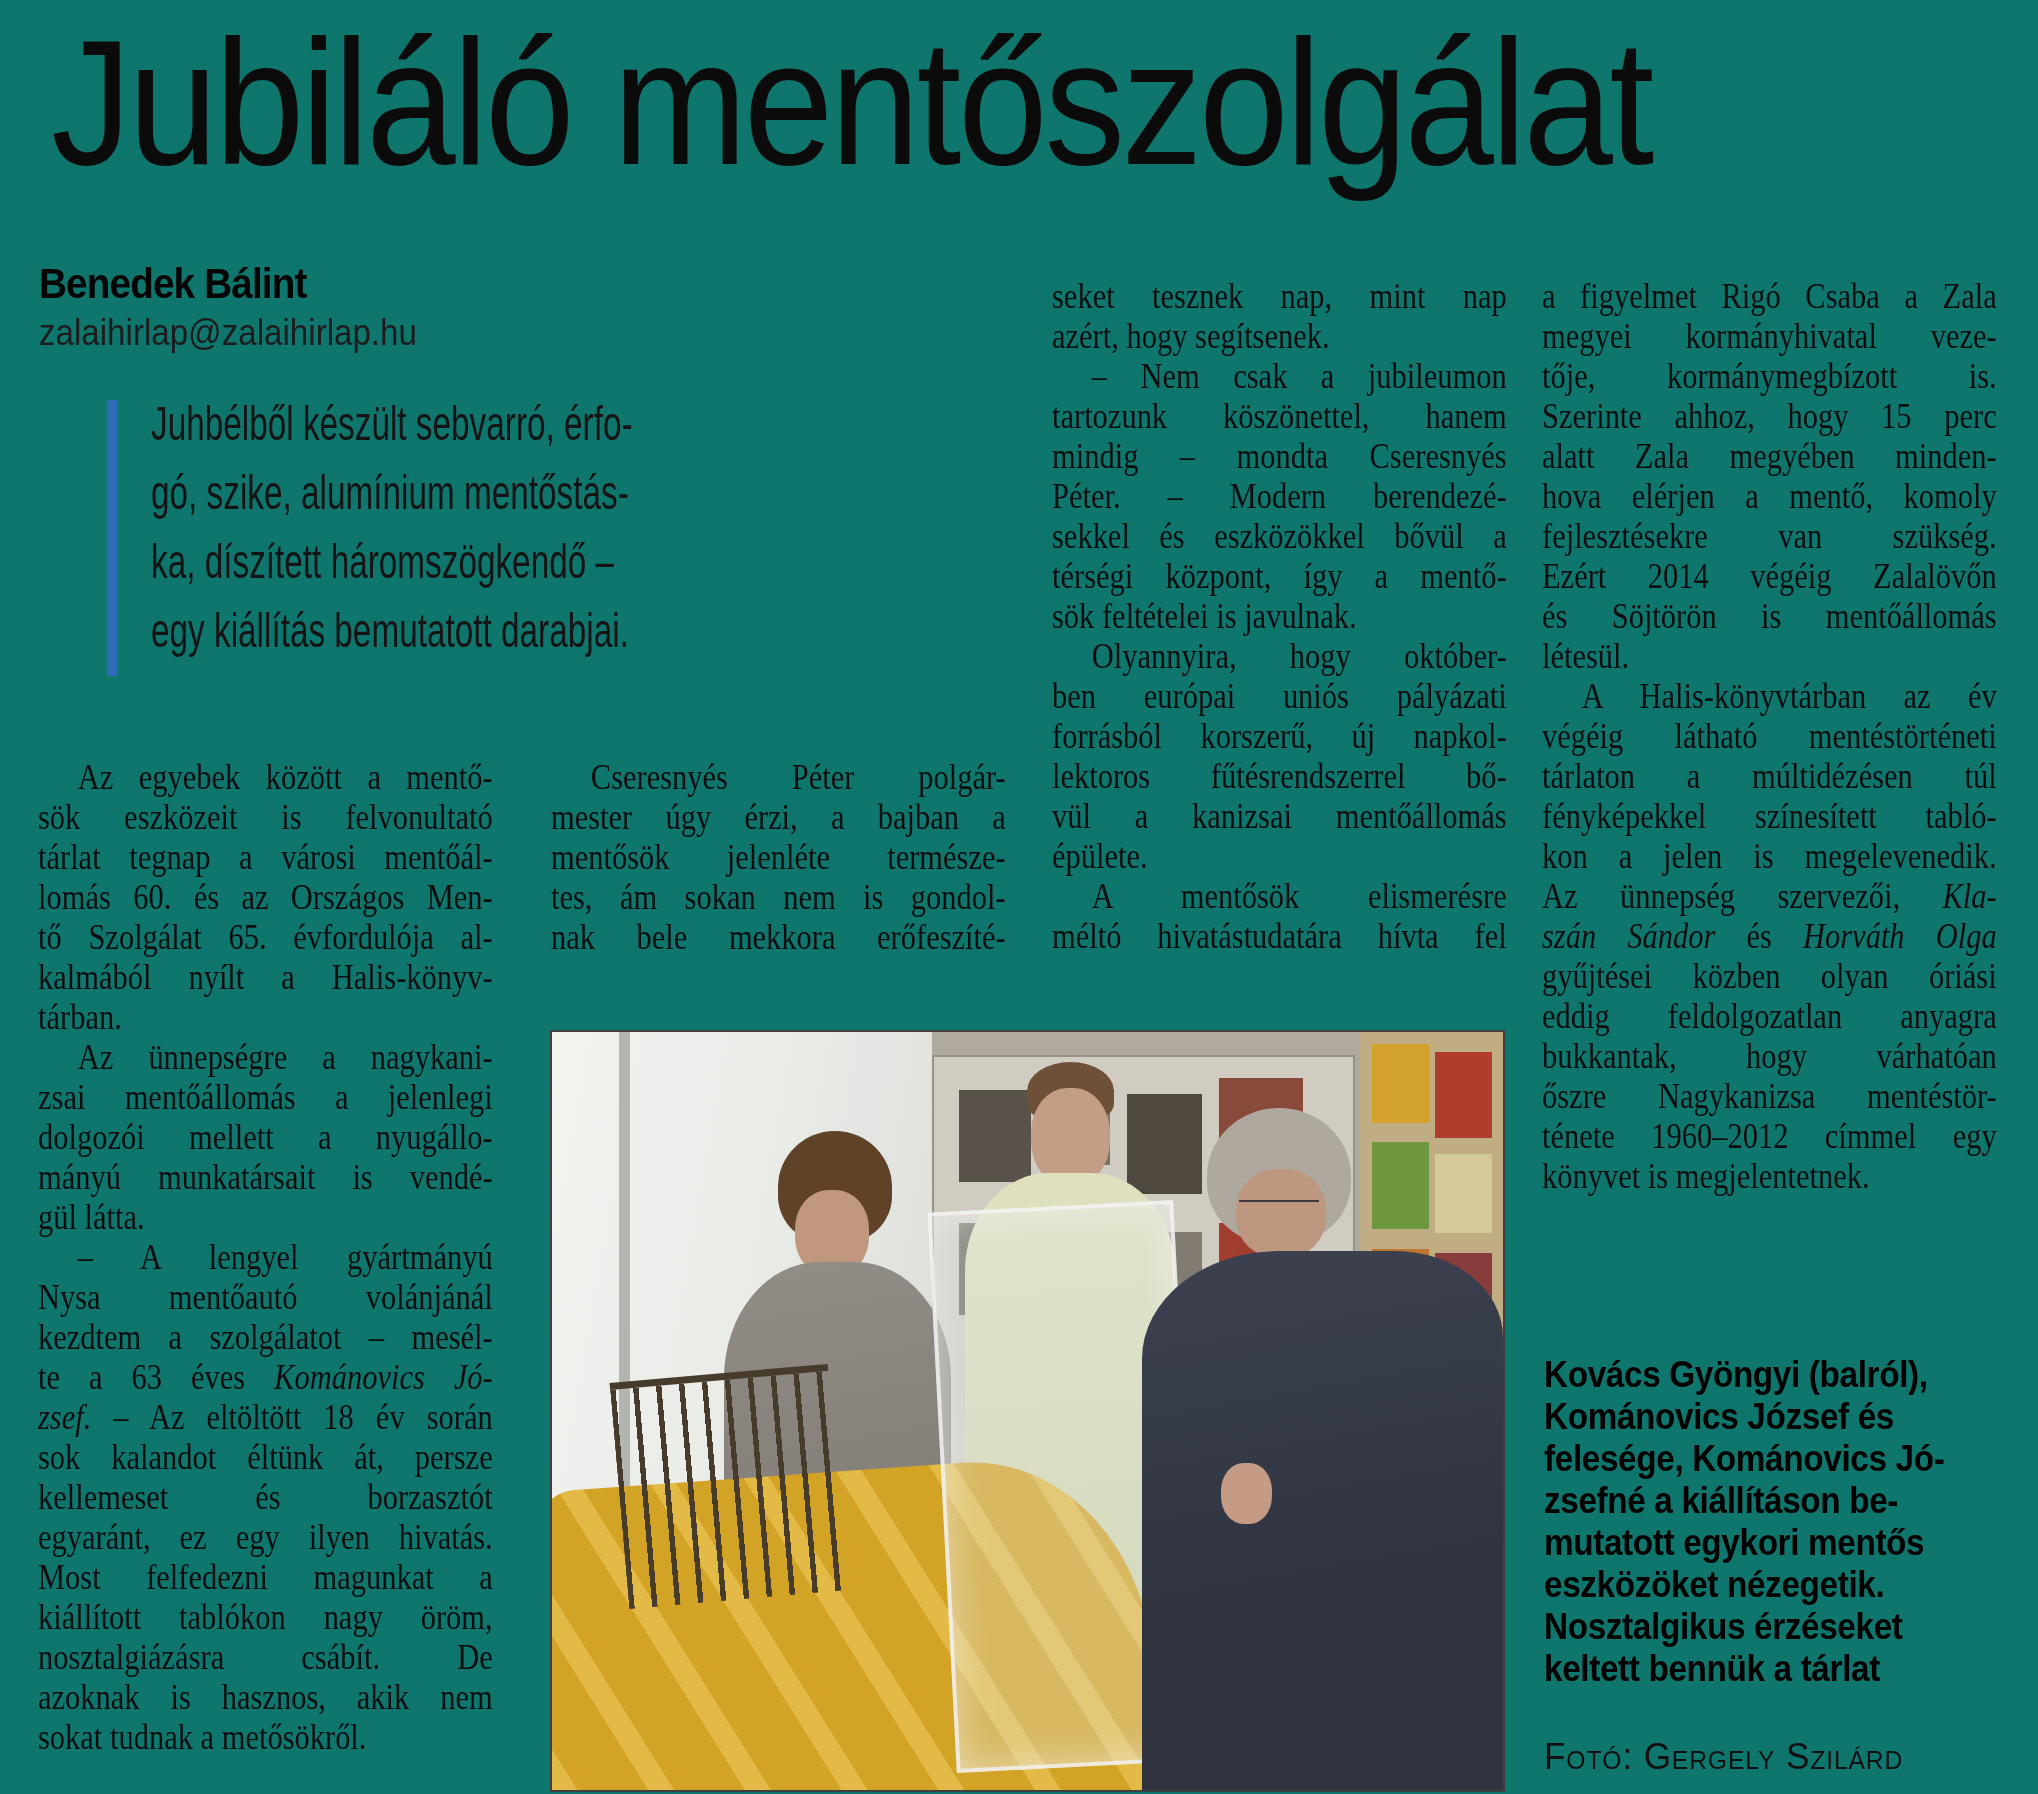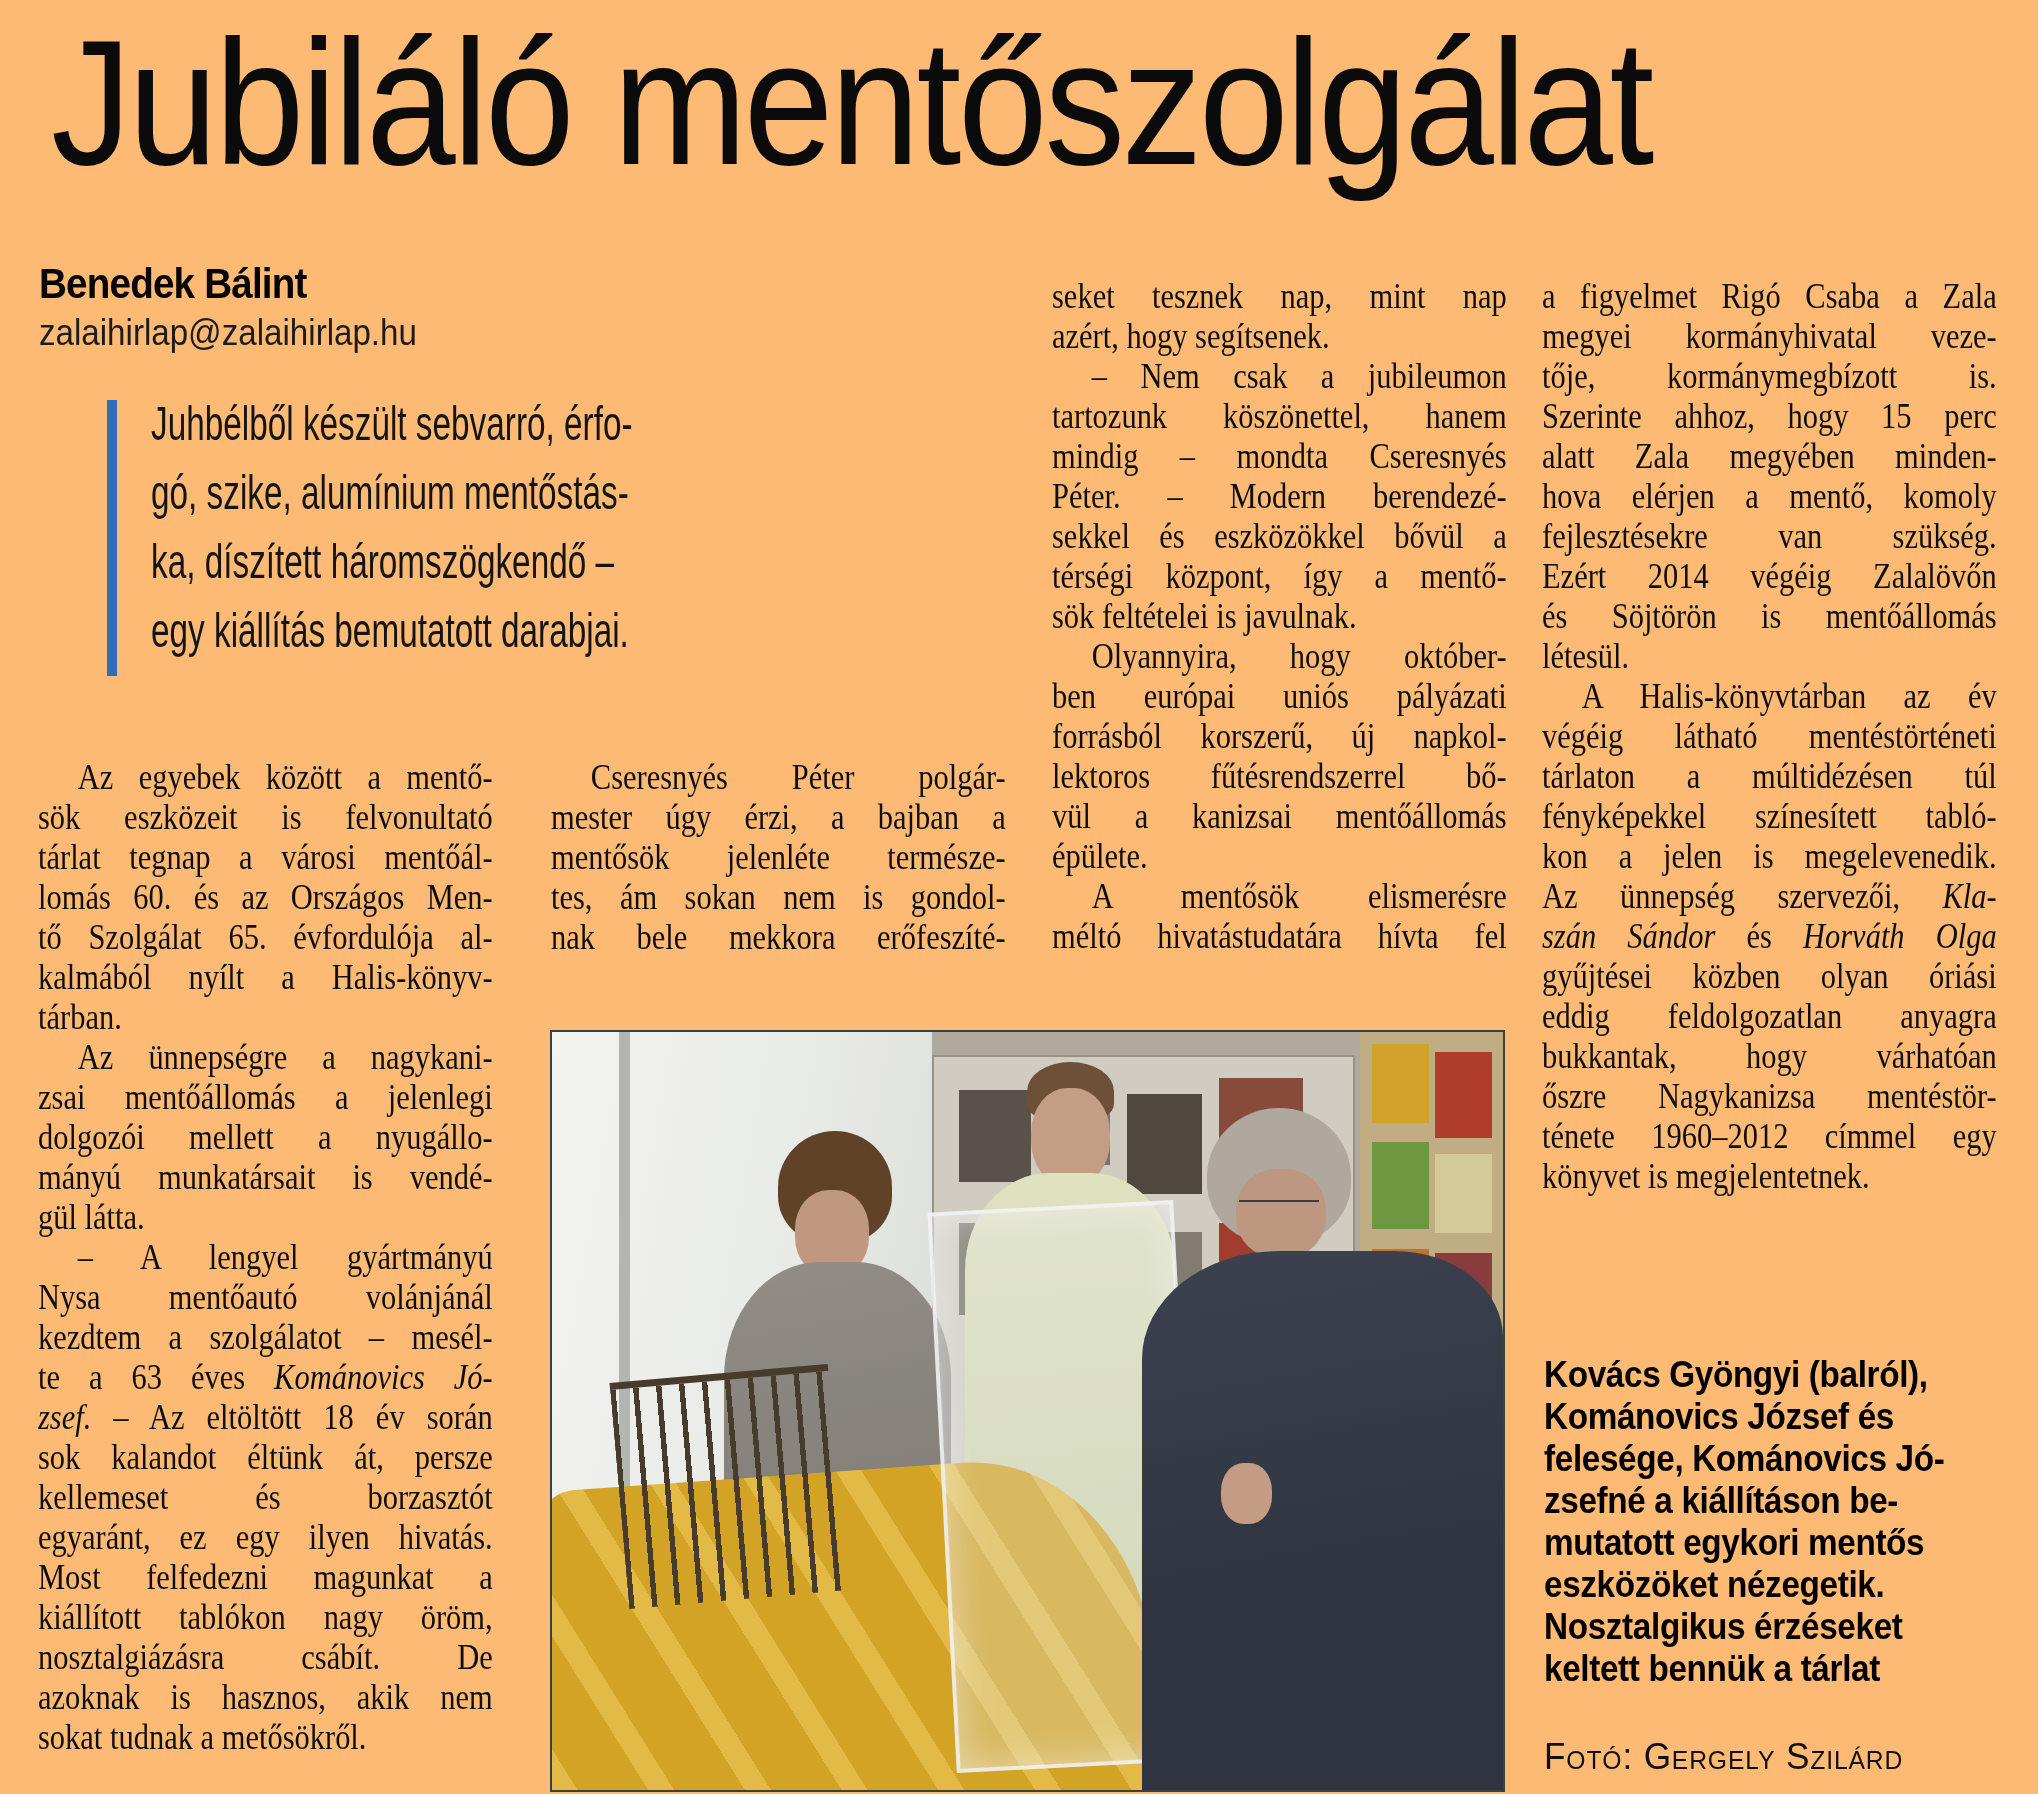--- a/index.html
+++ b/index.html
@@ -1,16 +1,16 @@
 <!DOCTYPE html>
 <html style="font-size:14.3px"><head>
 <meta charset="utf-8">
 <style>
   html,body{margin:0;padding:0;background:#fdfdfb;}
-  .page{position:relative;width:2038px;height:1795px;background:#fdba74;overflow:hidden;
+  .page{position:relative;width:2038px;height:1795px;background:#0f766e;overflow:hidden;
         font-family:"Liberation Serif",serif;color:#0d0d0d;}
 
   
   .headline{position:absolute;left:51px;top:12.5px;margin:0;font-family:"Liberation Sans",sans-serif;
             font-weight:400;font-size:179px;line-height:1;letter-spacing:-3.6px;color:#0b0b0b;
             white-space:nowrap;transform:scaleX(0.90);transform-origin:left top;}
   .byline{position:absolute;left:39px;top:260px;font-family:"Liberation Sans",sans-serif;
           transform:scaleX(0.92);transform-origin:left top;white-space:nowrap;}
   .byline .author{font-size:42px;font-weight:700;color:#050505;letter-spacing:-0.9px;}
   .byline .email{font-size:36px;margin-top:3.6px;color:#1c1c1c;}

